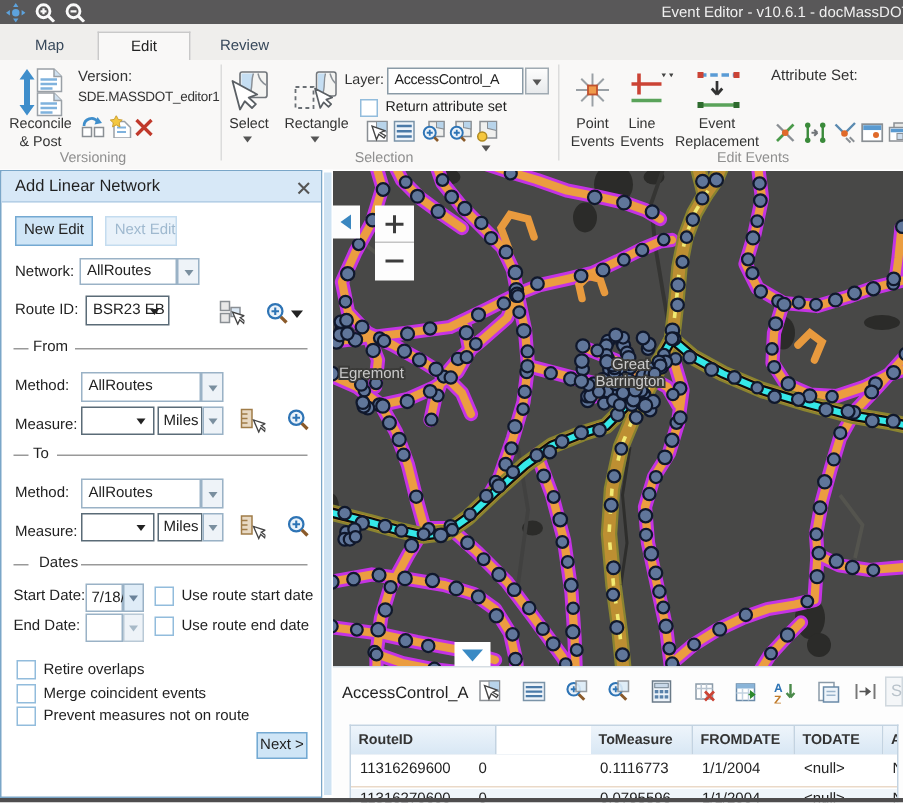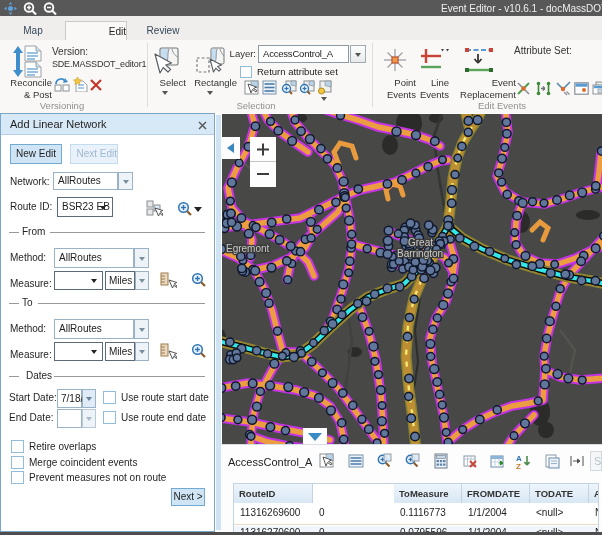--- a/index.html
+++ b/index.html
@@ -3,26 +3,26 @@
 <style>
 *{margin:0;padding:0;box-sizing:border-box;}
 html,body{width:602px;height:535px;overflow:hidden;}
 body{font-family:"Liberation Sans",sans-serif;font-size:10px;color:#222;background:#fff;position:relative;}
 .abs{position:absolute;}
 #titlebar{position:absolute;left:0;top:0;width:602px;height:16px;background:#595859;}
 #titlebar .ttl{position:absolute;left:441px;top:2.5px;color:#f0f0f0;font-size:10px;white-space:nowrap;}
 #tabs{position:absolute;left:0;top:16px;width:602px;height:24px;background:#efeeec;}
 .tab{position:absolute;top:5px;height:19px;line-height:19px;text-align:center;color:#37485a;font-size:10px;}
 #tab-map{left:10px;width:46px;}
-#tab-edit{left:65px;width:62px;background:#f9f8f7;border:1px solid #c9c9c9;border-bottom:0;color:#222;text-align:right;}
+#tab-edit{left:65px;width:62px;background:#f9f8f7;border:1px solid #c9c9c9;border-bottom:0;color:#222;}
 #tab-review{left:130px;width:66px;}
 #ribbon{position:absolute;left:0;top:40px;width:602px;height:73px;background:#f9f8f7;}
 .gsep{position:absolute;top:3px;height:64px;width:1px;background:#dcdcdc;}
 .glabel{position:absolute;top:60px;font-size:9.5px;color:#8f8f8f;text-align:center;}
-.rlabel{position:absolute;font-size:9.5px;color:#333;text-align:right;line-height:11.5px;white-space:nowrap;}
+.rlabel{position:absolute;font-size:9.5px;color:#333;text-align:center;line-height:11.5px;white-space:nowrap;}
 .combo{position:absolute;background:#fff;border:1px solid #97a5b0;}
 .ddbtn{position:absolute;background:linear-gradient(#fdfdfd,#e8eaec);border:1px solid #a0aab2;}
 .dar{position:absolute;width:0;height:0;border-left:3.5px solid transparent;border-right:3.5px solid transparent;border-top:4px solid #555;}
 #panel{position:absolute;left:0;top:113px;width:215px;height:419px;background:#fff;box-shadow:inset 0 0 0 1px #7aa6c8, inset 0 2px 0 #9ec2e0;}
 #panel-h{position:absolute;left:1px;top:1px;width:213px;height:21px;background:#d7e8f7;border-bottom:1px solid #b5cfe6;}
 #panel-h span.t{position:absolute;left:9px;top:4px;font-size:11px;color:#1f1f1f;}
 .plabel{position:absolute;font-size:10px;color:#1f1f1f;white-space:nowrap;}
 #scrollstrip{position:absolute;left:215px;top:113px;width:7px;height:419px;background:#fff;}
 #scrollthumb{position:absolute;left:216px;top:115px;width:5px;height:415px;background:#cfe3f3;}
 #mapwrap{position:absolute;left:222px;top:114px;width:380px;height:330px;background:#4d7c0f;overflow:hidden;}
@@ -872,21 +872,21 @@
     </svg>
     <svg class="abs" style="left:347px;top:8px" width="16" height="16" viewBox="0 0 16 16">
       <g stroke="#777" stroke-width="1.3">
         <line x1="2" y1="3" x2="2" y2="13"></line>
         <line x1="14" y1="3" x2="14" y2="13"></line>
       </g>
       <path d="M4 8 h7 m0 0 l-2.5 -2 v4 Z" fill="#555" stroke="#555"></path>
     </svg>
     <div class="abs" style="left:368px;top:6px;width:12px;height:20px;background:#f4f6f8;border:1px solid #d0d8de;color:#b8c2ca;font-size:11px;padding:3px 0 0 3px">S</div>
   <div class="abs" style="left:11px;top:38px;width:366px;height:52px;border:1px solid #c3d3e1;border-bottom:0;background:#fff;overflow:hidden">
-    <div class="gridhead" style="left:0;width:79px">RouteID</div>
+    <div class="gridhead" style="left:0;width:97px">RouteID</div>
     <div class="gridhead" style="left:160px;width:68px">ToMeasure</div>
     <div class="gridhead" style="left:228px;width:68px">FROMDATE</div>
     <div class="gridhead" style="left:296px;width:59px">TODATE</div>
     <div class="gridhead" style="left:355px;width:10px;border-right:0">AC</div>
     <div class="abs" style="left:0;top:18.5px;width:364px;height:1px;background:#c3d3e1"></div>
       <div class="abs" style="left:0;top:19px;width:364px;height:22px;background:#fff;border-bottom:1px solid #ead9c8"></div>
     <div class="abs" style="left:0;top:42px;width:364px;height:10px;background:#f0f6fb"></div>
     <div class="gridcell" style="left:6px;top:23px">11316269600</div>
     <div class="gridcell" style="left:85px;top:23px">0</div>
     <div class="gridcell" style="left:166px;top:23px">0.1116773</div>

